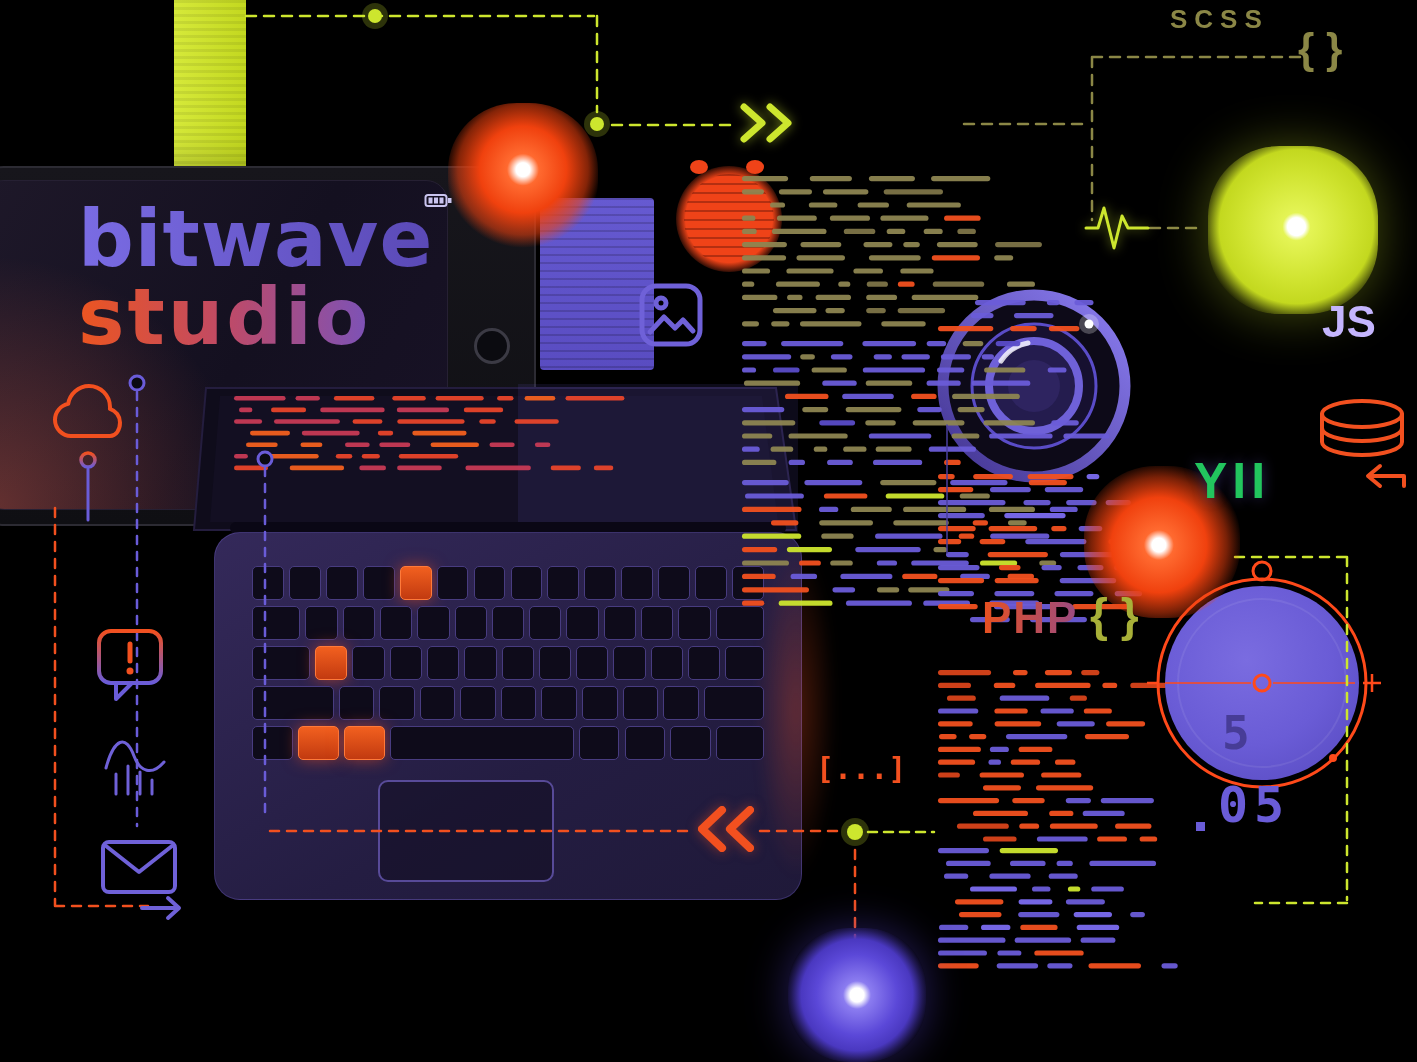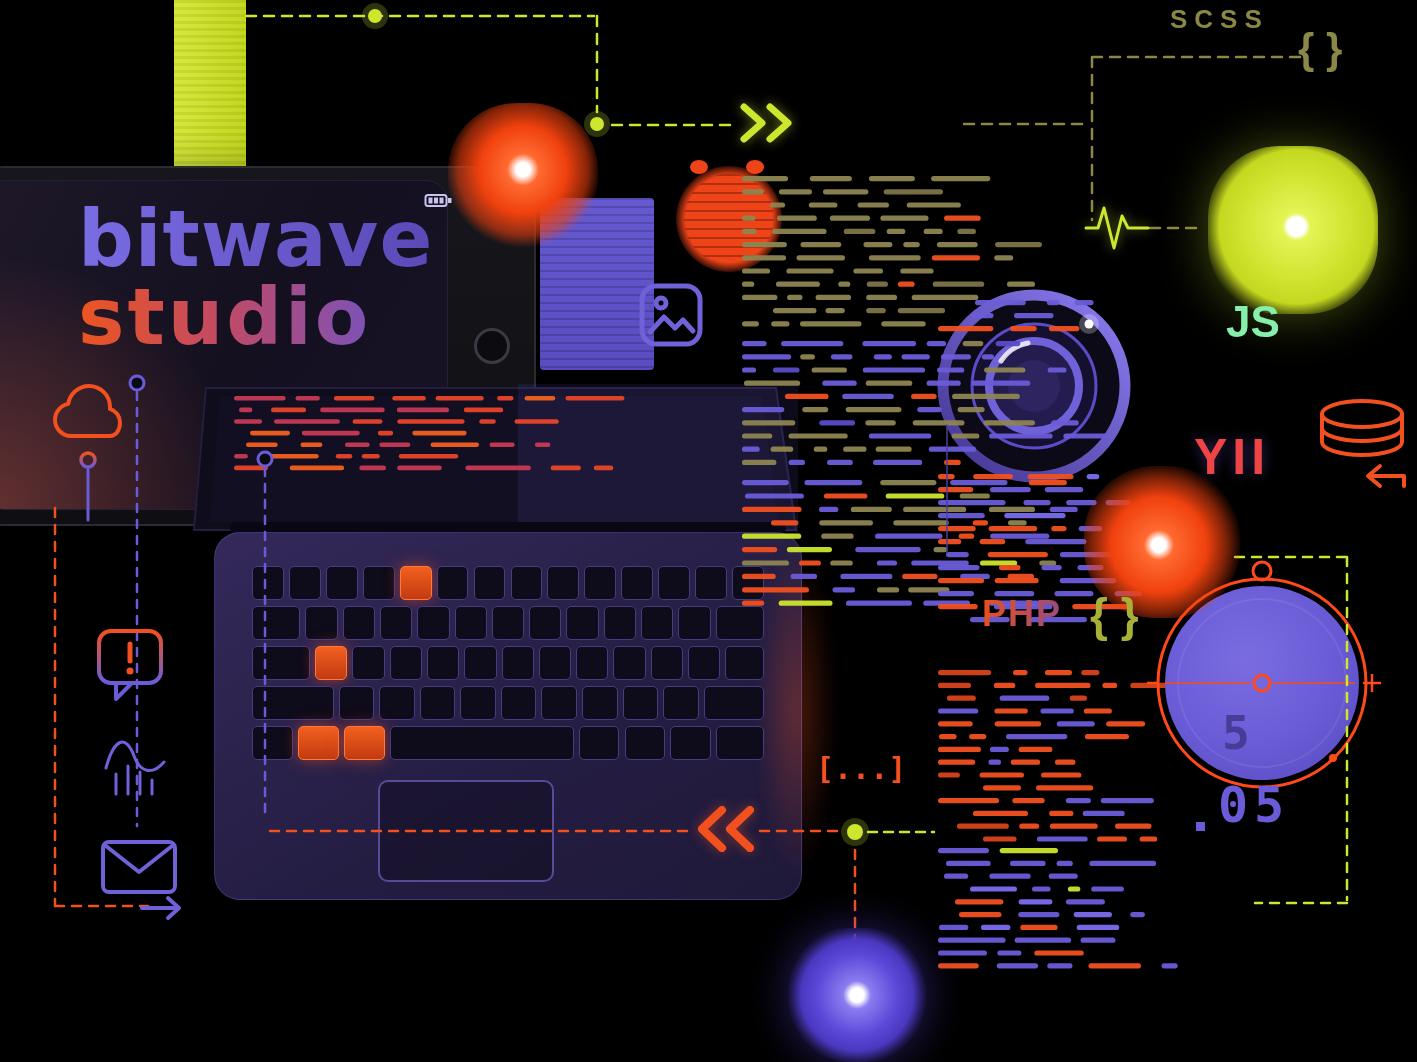--- a/index.html
+++ b/index.html
@@ -679,22 +679,22 @@
   </svg>
   <svg class="abs glow-orange" style="left:694px;top:806px" width="64" height="48">
     <g fill="none" stroke="#f2501f" stroke-width="8" stroke-linecap="round" stroke-linejoin="round">
       <path d="M28,4 L8,23 L28,42"></path>
         <path d="M56,4 L36,23 L56,42"></path>
     </g>
   </svg>
 
   <div class="lbl" style="left:1170px;top:6px;font-size:26px;letter-spacing:7px;color:#8b8746">SCSS</div>
   <div class="lbl" style="left:1298px;top:28px;font-size:42px;color:#8b8746">{ }</div>
-  <div class="lbl" style="left:1226px;top:300px;font-size:44px;color:#86efac">JS</div>
-  <div class="lbl txt-glow-purple" style="left:1194px;top:432px;font-size:50px;letter-spacing:5px;color:#ef4444">YII</div>
-  <div class="lbl gtext" style="left:982px;top:596px;font-size:36px;letter-spacing:2px;background-image:linear-gradient(90deg,#e8501e,#9a4b82)">PHP</div>
+  <div class="lbl" style="left:1322px;top:300px;font-size:44px;color:#c4b5fd">JS</div>
+  <div class="lbl txt-glow-purple" style="left:1194px;top:456px;font-size:50px;letter-spacing:5px;color:#22c55e">YII</div>
+  <div class="lbl gtext" style="left:982px;top:596px;font-size:44px;letter-spacing:2px;background-image:linear-gradient(90deg,#e8501e,#9a4b82)">PHP</div>
   <div class="lbl" style="left:1090px;top:592px;font-size:46px;color:#a8b038">{ }</div>
   <div class="lbl mono" style="left:816px;top:754px;font-size:30px;color:#f2501f">[...]</div>
   <div class="lbl mono" style="left:1222px;top:710px;font-size:46px;letter-spacing:4px;color:#473c97">5</div>
   <div class="lbl mono" style="left:1218px;top:780px;font-size:50px;letter-spacing:6px;color:#6a5cd8">05</div>
   <div class="sq-dot"></div>
 
 </div>
 
 </body></html>

